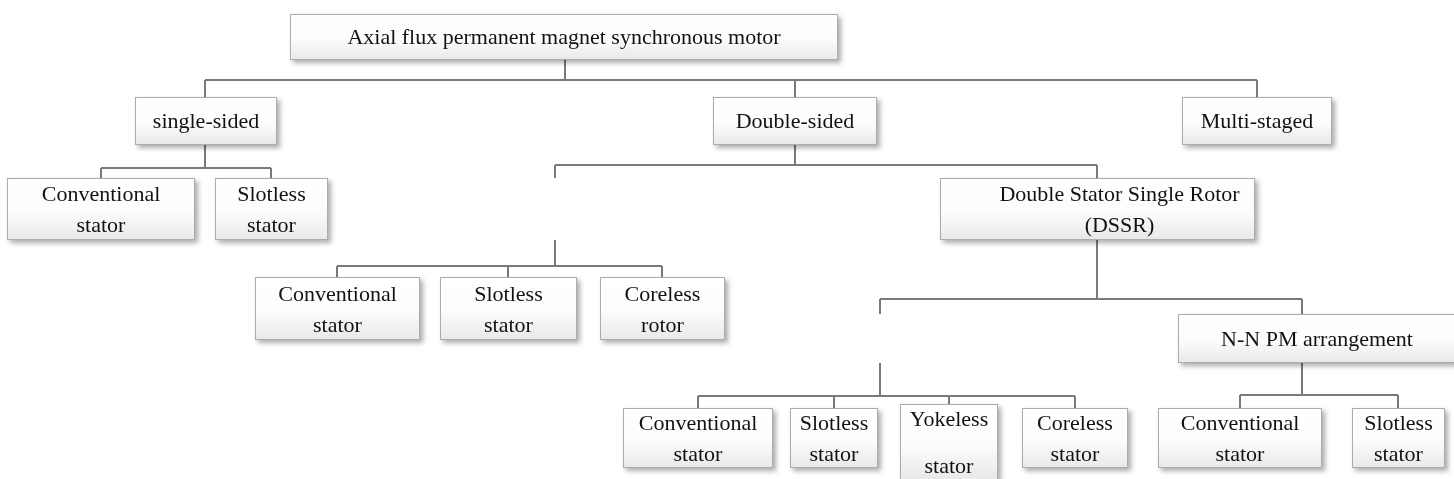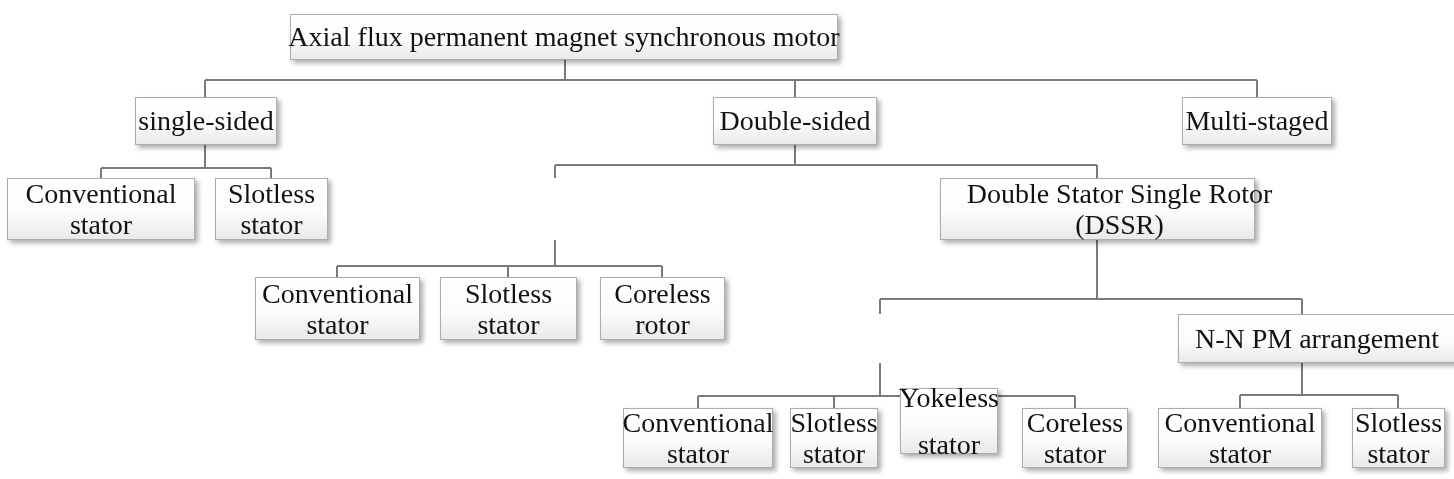--- a/index.html
+++ b/index.html
@@ -8,46 +8,46 @@
     width:1454px;height:479px;
     background:#ffffff;
     overflow:hidden;
     font-family:"Liberation Serif","DejaVu Serif",serif;
   }
   svg.wires{position:absolute;left:0;top:0;z-index:1;}
   svg.wires path{stroke:#7a7a7a;stroke-width:2;fill:none;}
   .node{
     position:absolute;z-index:2;
     box-sizing:border-box;
-    display:flex;flex-direction:column;align-items:center;justify-content:center;
+    display:flex;flex-direction:column;justify-content:center;
     background:linear-gradient(180deg,#ffffff 0%,#fcfcfc 55%,#e9e9e9 100%);
     border:1px solid #acacac;
     box-shadow:3px 3px 5px rgba(0,0,0,0.33);
     color:#121212;
-    font-size:28px;line-height:30px;
+    font-size:22px;line-height:30px;
     text-align:center;white-space:nowrap;
   }
   .node.two{line-height:31px;}
   
   #n-root        {left:290px;  top:14px;  width:548px; height:46px;}
   #n-single      {left:135px;  top:97px;  width:142px; height:48px;}
   #n-double      {left:713px;  top:97px;  width:164px; height:48px;}
   #n-multi       {left:1182px; top:97px;  width:150px; height:48px;}
   #n-ss-conv     {left:7px;    top:178px; width:188px; height:62px;}
   #n-ss-slot     {left:215px;  top:178px; width:113px; height:62px;}
   #n-ssdr        {left:405px;  top:178px; width:300px; height:62px;}
   #n-dssr        {left:940px;  top:178px; width:315px; height:62px;padding-left:44px;}
   #n-ssdr-conv   {left:255px;  top:277px; width:165px; height:63px;}
   #n-ssdr-slot   {left:440px;  top:277px; width:137px; height:63px;}
   #n-ssdr-core   {left:600px;  top:277px; width:125px; height:63px;}
   #n-ns          {left:750px;  top:314px; width:260px; height:49px;}
   #n-nn          {left:1178px; top:314px; width:278px; height:49px;}
   #n-ns-conv     {left:623px;  top:408px; width:150px; height:60px;}
   #n-ns-slot     {left:790px;  top:408px; width:88px;  height:60px;}
-  #n-ns-yoke     {left:900px;  top:388px; width:98px;  height:66px;gap:16px;}
+  #n-ns-yoke     {left:900px;  top:404px; width:98px;  height:76px;gap:16px;}
   #n-ns-core     {left:1022px; top:408px; width:106px; height:60px;}
   #n-nn-conv     {left:1158px; top:408px; width:164px; height:60px;}
   #n-nn-slot     {left:1352px; top:408px; width:93px;  height:60px;}
 </style>
 </head>
 <body>
 
 <div class="stage">
 
   <svg class="wires" width="1454" height="479" aria-hidden="true">

